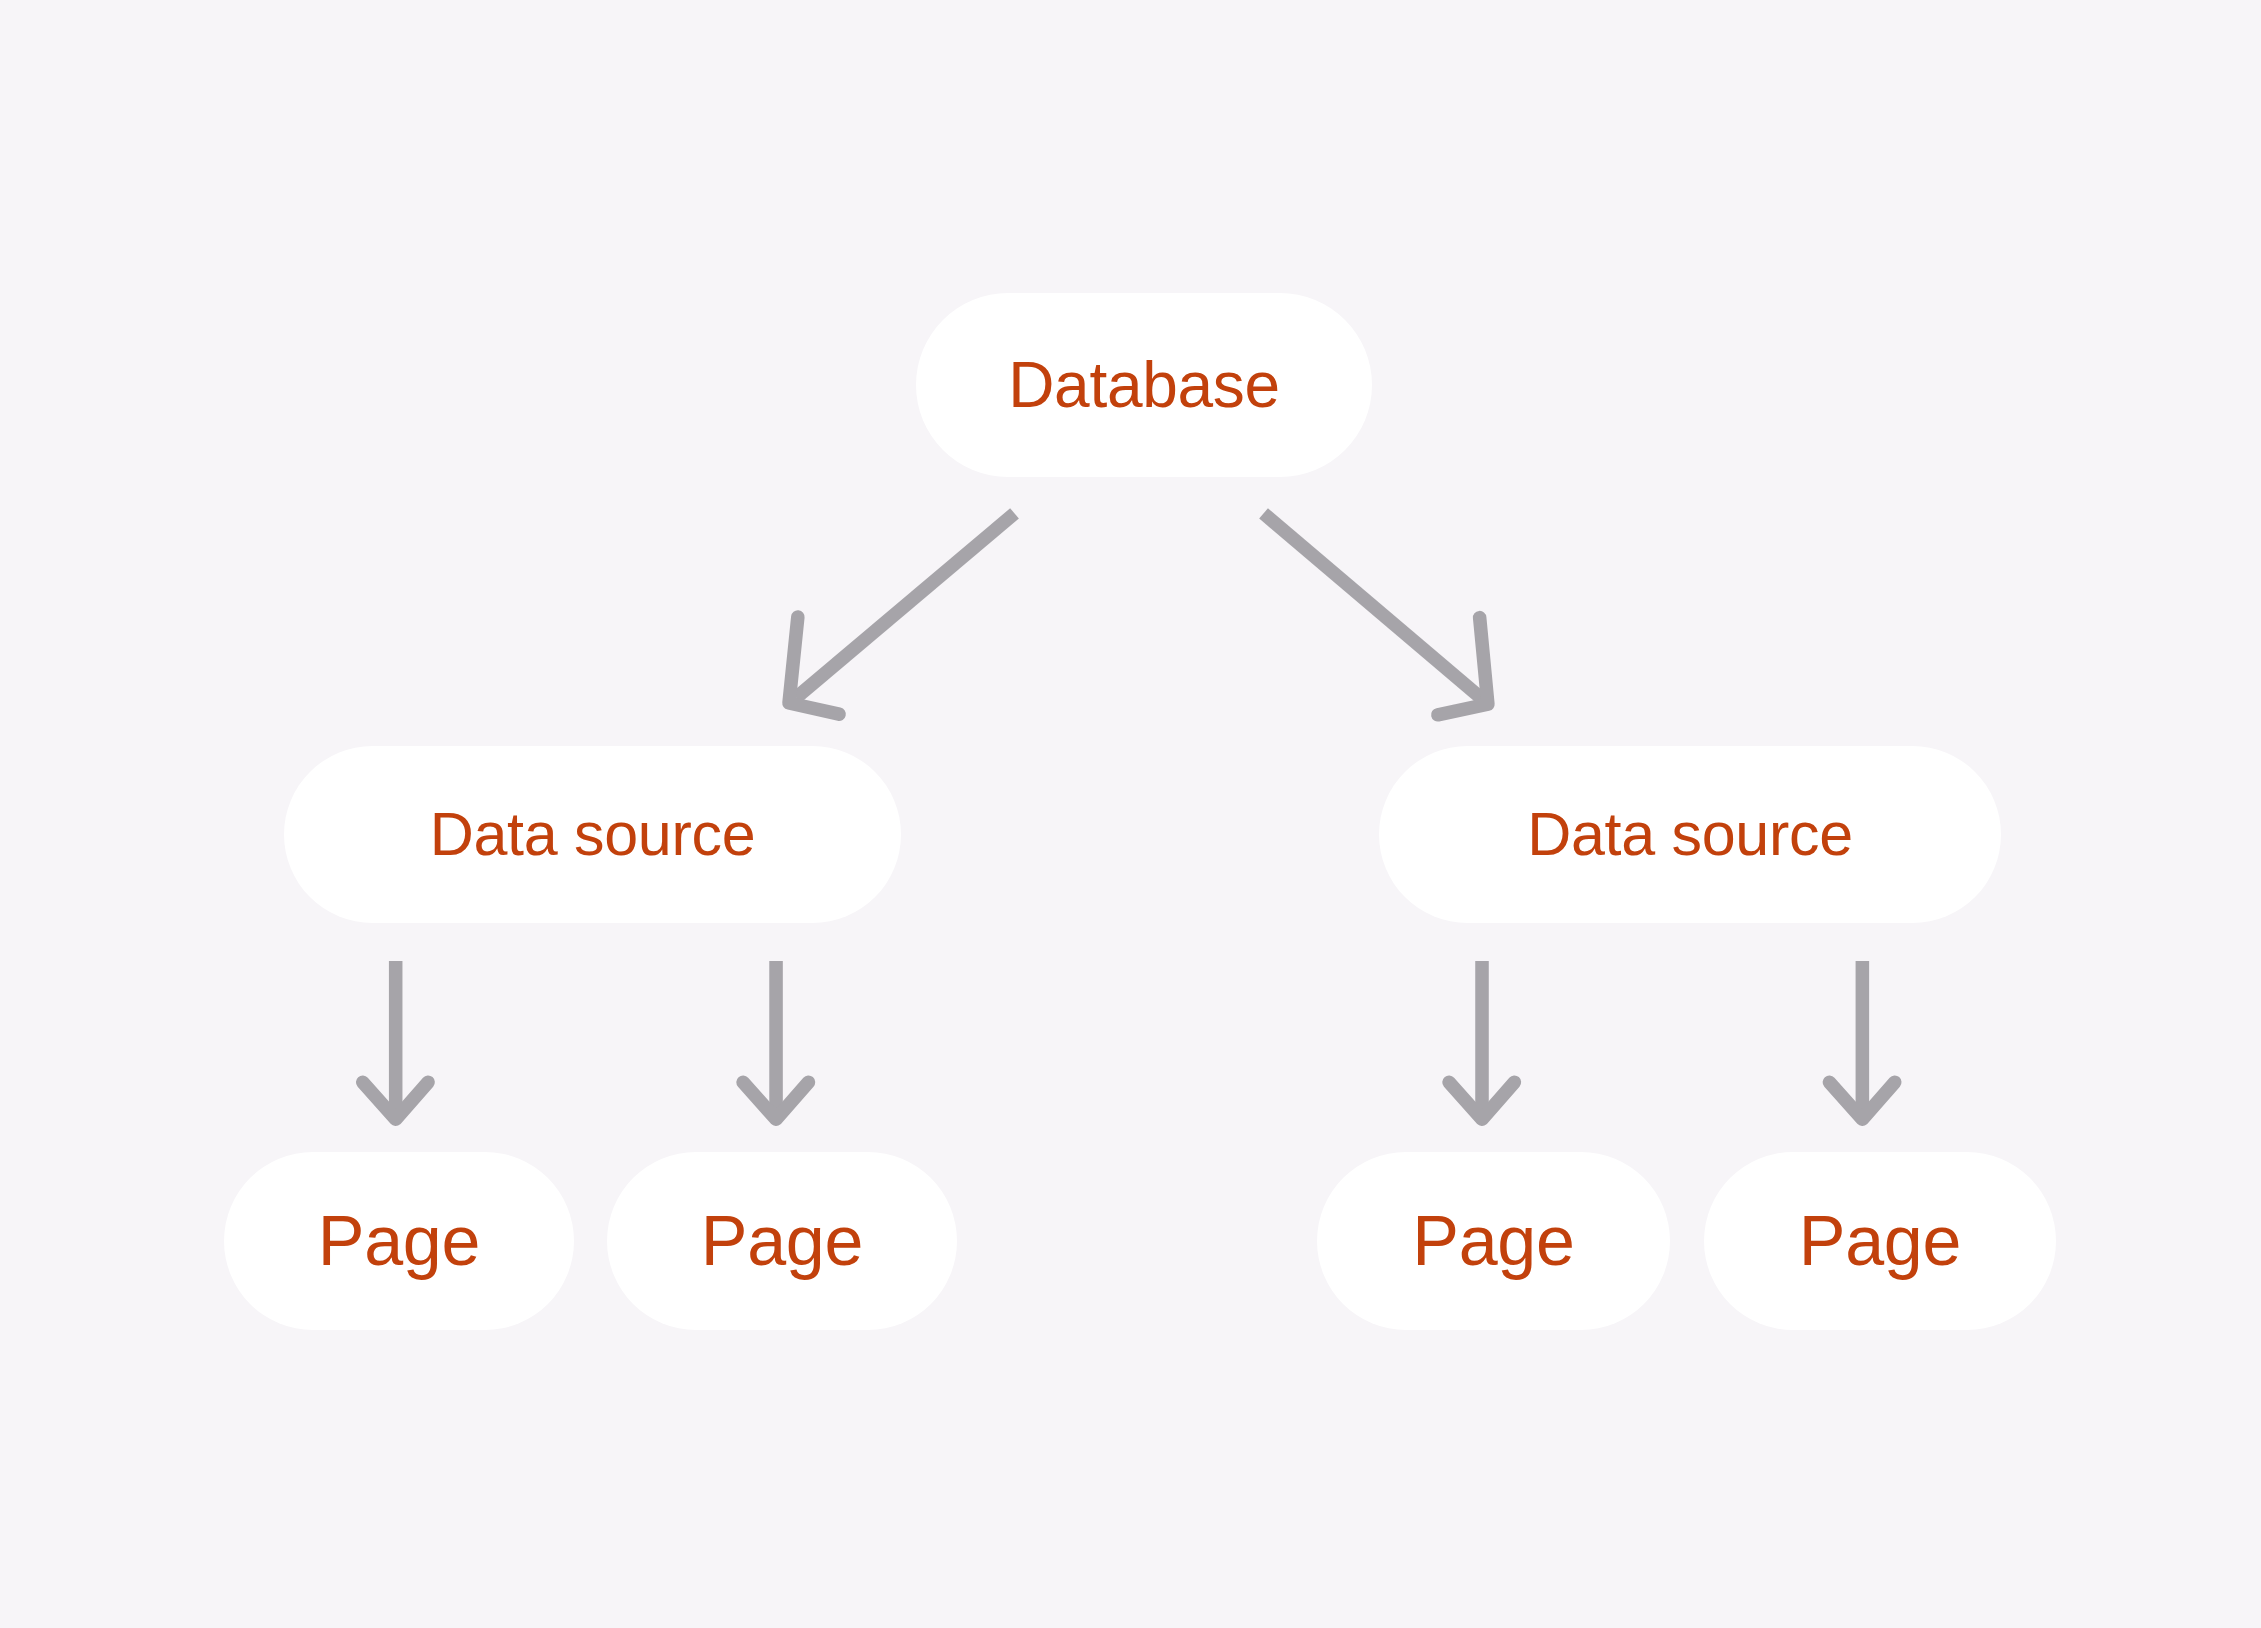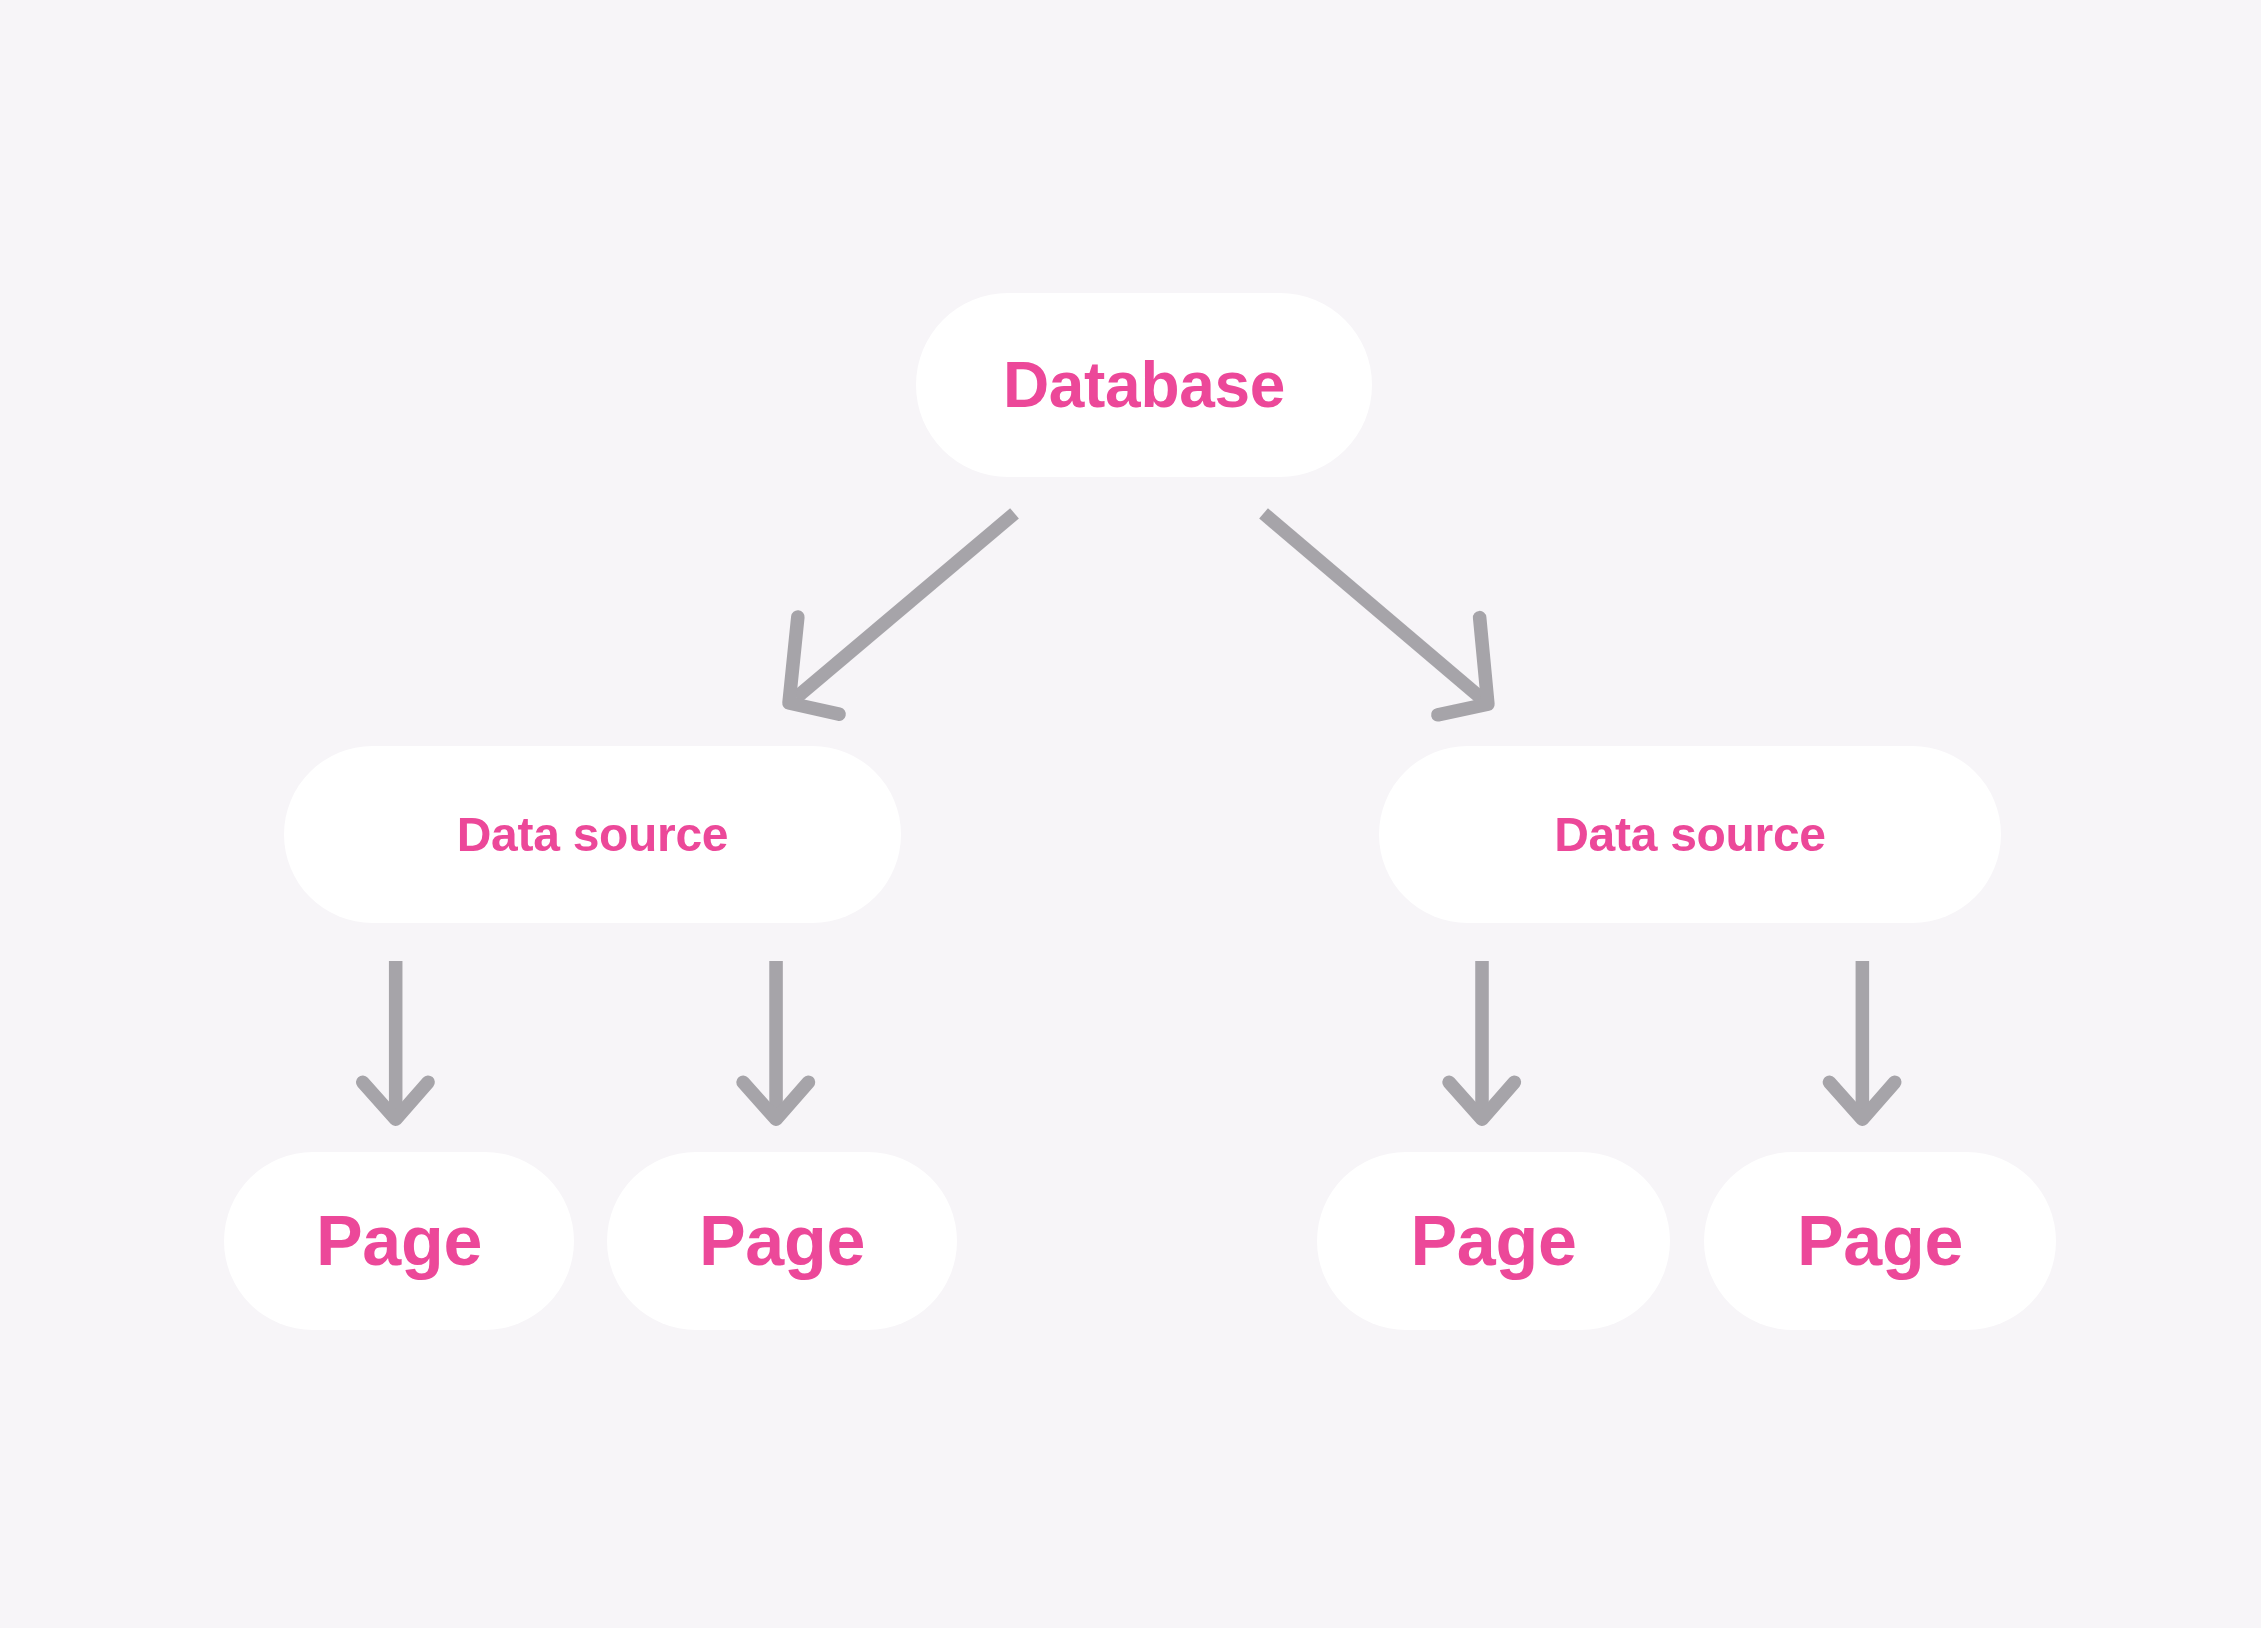--- a/index.html
+++ b/index.html
@@ -33,22 +33,22 @@
 
   .node {
     position: absolute;
     z-index: 2;
     display: flex;
     align-items: center;
     justify-content: center;
     background: #ffffff;
     border-radius: 588px;
     box-sizing: border-box;
-    color: #ec4899;
-    font-weight: 700;
+    color: #c2410c;
+    font-weight: 400;
     letter-spacing: -0.3px;
     white-space: nowrap;
     user-select: none;
   }
 
   .node-label {
     display: block;
     line-height: 1;
   }
 
@@ -58,21 +58,21 @@
     top: 293px;
     width: 456px;
     height: 184px;
     font-size: 64px;
   }
 
   
   .node-datasource {
     top: 746px;
     height: 177px;
-    font-size: 48px;
+    font-size: 61px;
   }
   .node-datasource-left {
     left: 284px;
     width: 617px;
   }
   .node-datasource-right {
     left: 1379px;
     width: 622px;
   }
 

